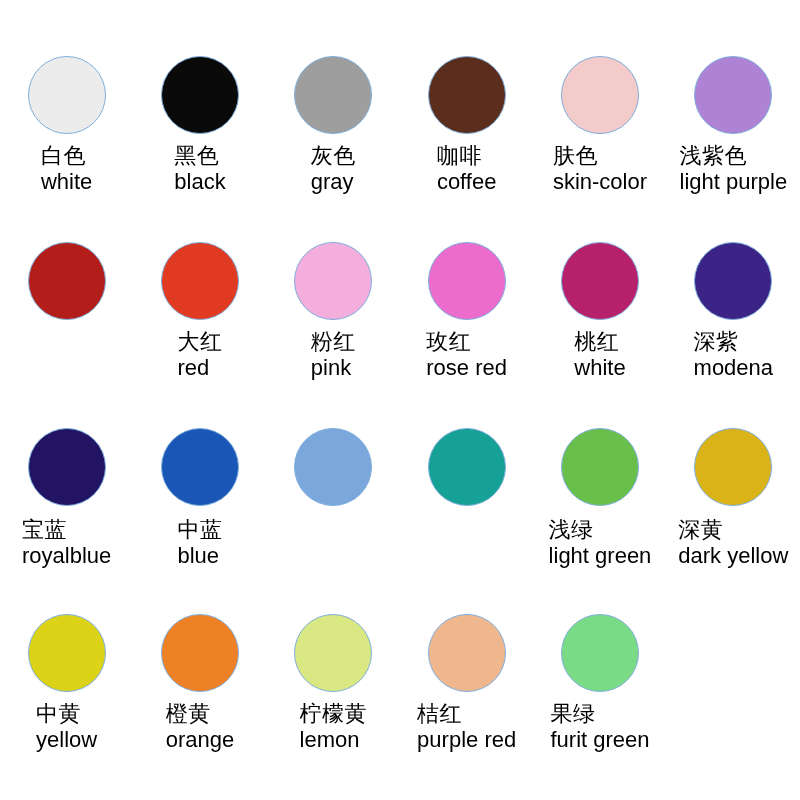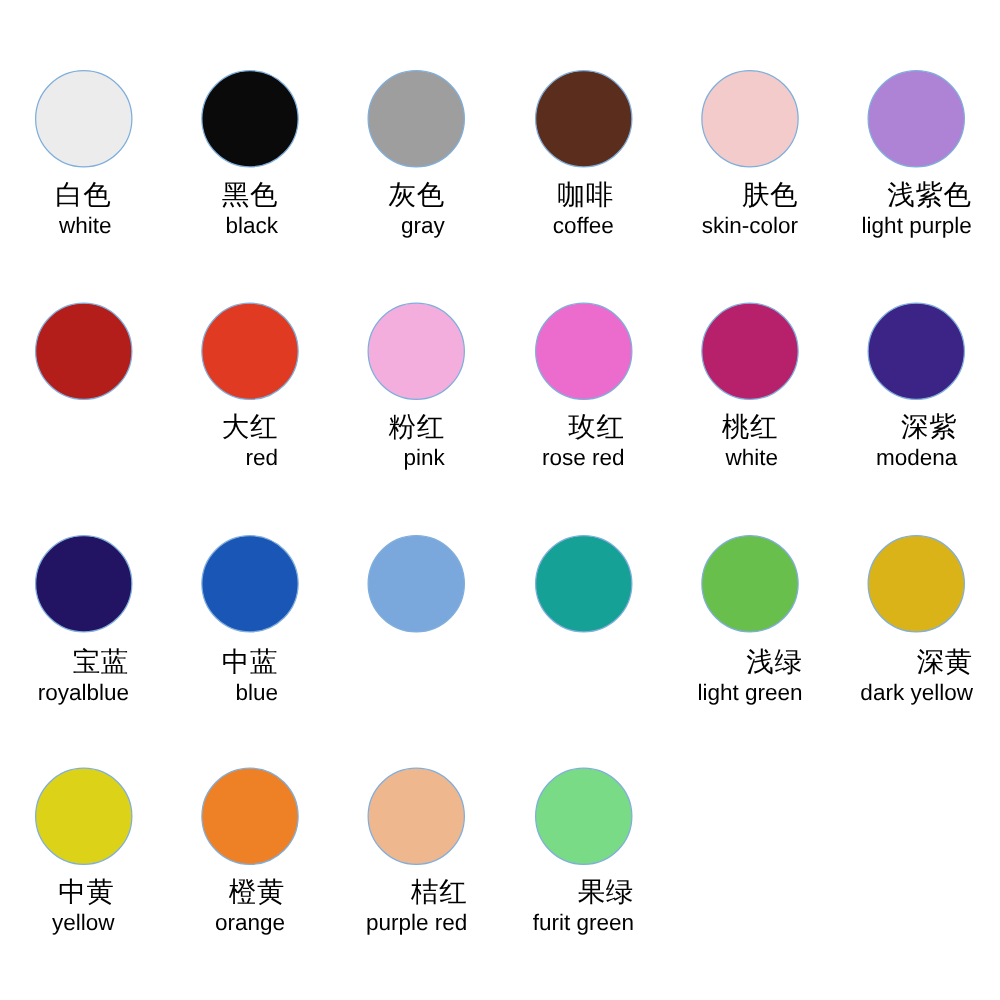--- a/index.html
+++ b/index.html
@@ -40,33 +40,33 @@
     width: 78px;
     height: 78px;
     border-radius: 50%;
     border: 1px solid #7FAEDC;
     box-sizing: border-box;
     flex: 0 0 auto;
   }
 
   .swatch-labels {
     margin-top: 10px;
-    text-align: right;
+    text-align: left;
     line-height: 1.12;
     color: #000000;
     white-space: nowrap;
   }
 
   .label-cn {
     font-size: 22px;
     letter-spacing: 0.5px;
   }
 
   .label-en {
-    font-size: 18px;
+    font-size: 22px;
     margin-top: 1px;
   }
 
   
   .chart > .swatch-cell:nth-child(n+13):nth-child(-n+18) .swatch-labels {
     margin-top: 12px;
   }
 </style>
 </head>
 <body>
@@ -194,20 +194,27 @@
       </div>
     </div>
     <div class="swatch-cell">
       <div class="swatch-dot" style="background: rgb(238, 129, 38);"></div>
       <div class="swatch-labels">
         <div class="label-cn">橙黄</div>
         <div class="label-en">orange</div>
       </div>
     </div>
     <div class="swatch-cell">
+      <div class="swatch-dot" style="background: rgb(217, 232, 130);"></div>
+      <div class="swatch-labels">
+        <div class="label-cn">柠檬黄</div>
+        <div class="label-en">lemon</div>
+      </div>
+    </div>
+    <div class="swatch-cell">
       <div class="swatch-dot" style="background: rgb(238, 183, 142);"></div>
       <div class="swatch-labels">
         <div class="label-cn">桔红</div>
         <div class="label-en">purple red</div>
       </div>
     </div>
     <div class="swatch-cell">
       <div class="swatch-dot" style="background: rgb(121, 219, 134);"></div>
       <div class="swatch-labels">
         <div class="label-cn">果绿</div>

